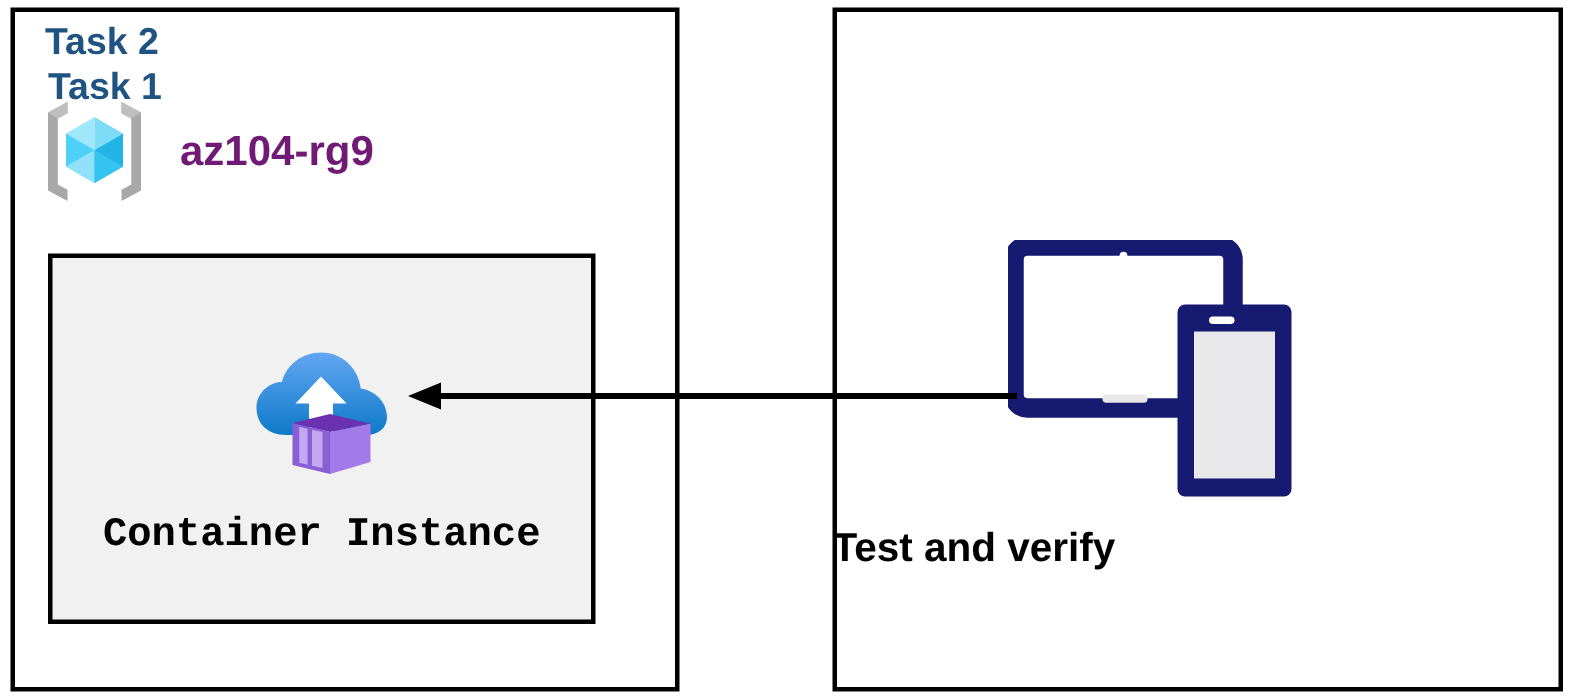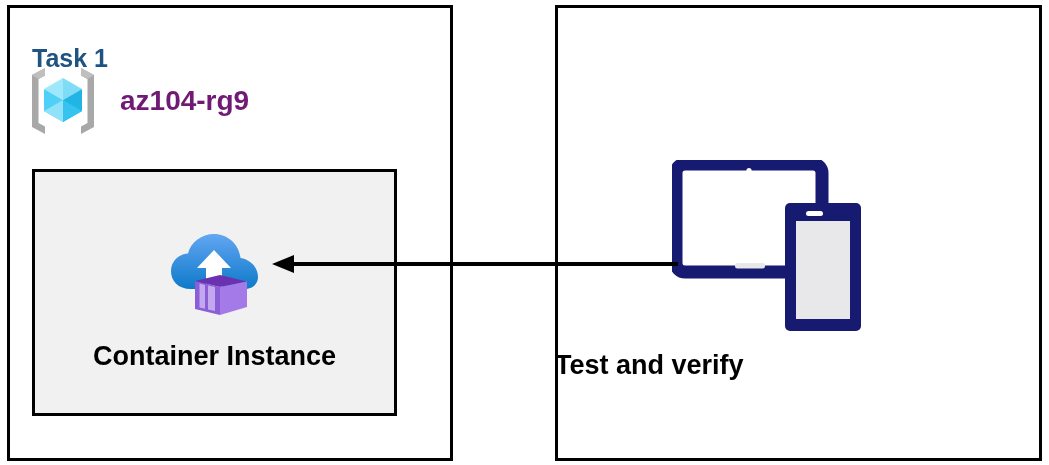--- a/index.html
+++ b/index.html
@@ -93,20 +93,21 @@
     height: 96px;
     display: block;
     margin-top: 10px;
   }
   #container-label {
     margin-top: 22px;
     font-size: 27px;
     font-weight: bold;
     color: #000000;
     white-space: nowrap;
+    font-family: Liberation Mono, monospace;
   }
 
   
   #device-wrap {
     position: absolute;
     left: 672px;
     top: 160px;
     width: 200px;
     height: 175px;
   }
@@ -191,20 +192,21 @@
         <path d="M28,58 L53,52 L80,58.5 L53,64 Z" fill="#6a32b0"></path>
 
         <path d="M53,64 L80,58.5 L80,84 L53,92 Z" fill="#a47ae8"></path>
       </svg>
     </span>
     <span id="container-label">Container Instance</span>
   </div>
 
   <div class="panel" id="panel-task2"></div>
 
+  <div class="panel-title" id="title-task2">Task 2</div>
 
   <div id="device-wrap">
     <span>
       <svg id="device-icon" viewBox="0 0 200 175" xmlns="http://www.w3.org/2000/svg">
 
         <rect x="4" y="4" width="146" height="108" rx="9" ry="9" fill="none" stroke="#161a70" stroke-width="13"></rect>
 
         <circle cx="77" cy="10.5" r="2.6" fill="#ffffff"></circle>
 
         <rect x="63" y="103" width="30" height="5.5" rx="2.5" ry="2.5" fill="#e8e8ea"></rect>

